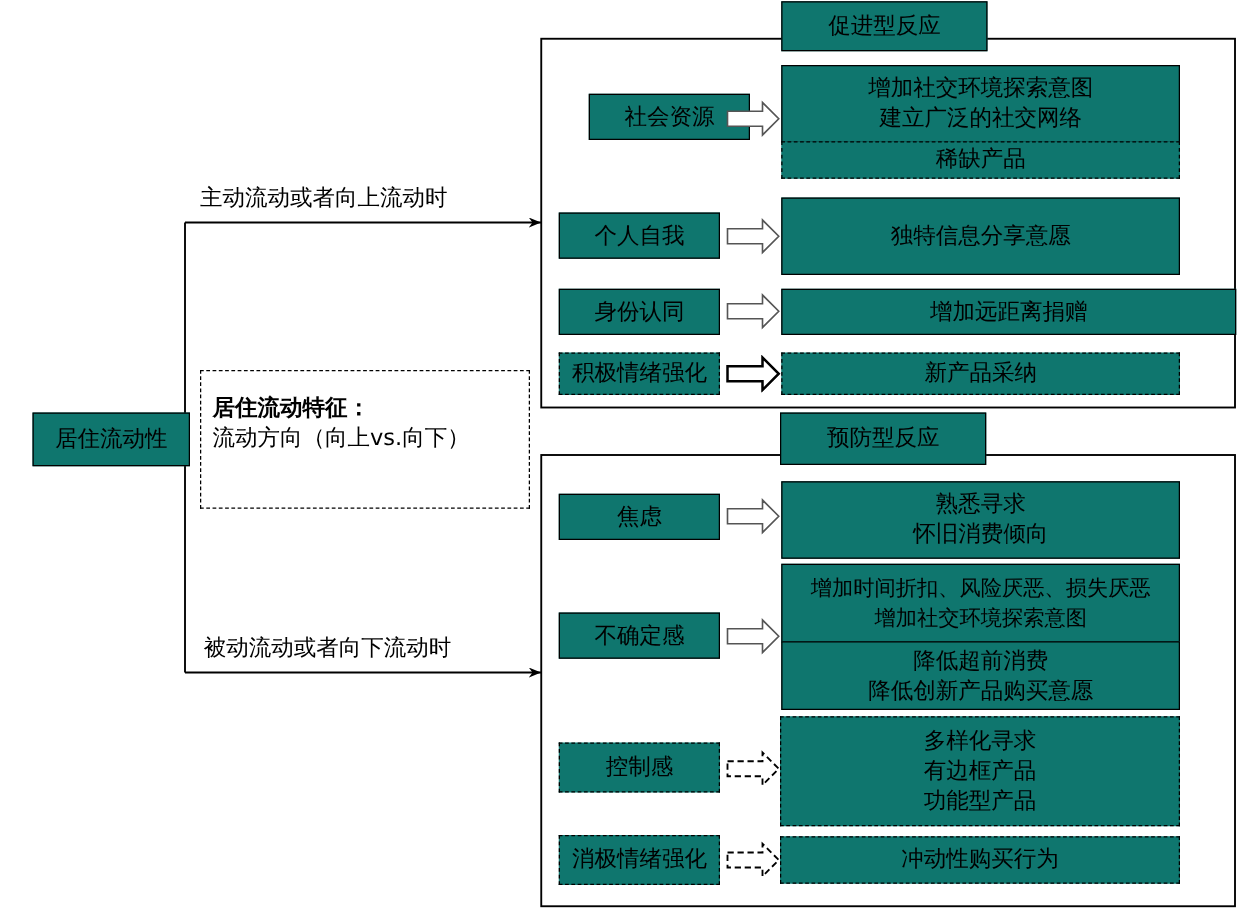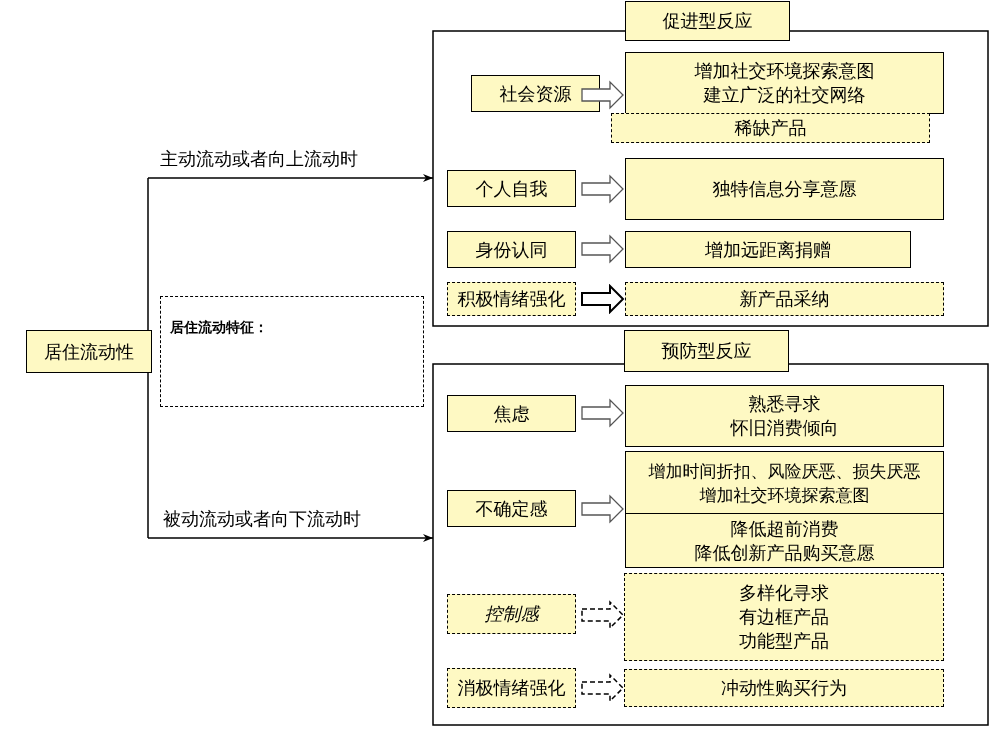--- a/index.html
+++ b/index.html
@@ -1,24 +1,24 @@
 <!DOCTYPE html>
 <html><head>
 <meta charset="utf-8">
 <style>
   html, body { margin:0; padding:0; background:#ffffff; }
   body { width:1000px; height:730px; position:relative; overflow:hidden;
          font-family: "DejaVu Sans", "Liberation Sans", sans-serif; color:#000; }
-  .box { position:absolute; box-sizing:border-box; border:1.5px solid #000; background:#fef9c3;
+  .box { position:absolute; box-sizing:border-box; border:1.5px solid #000; background:#0f766e;
          display:flex; flex-direction:column; align-items:center; justify-content:center;
          text-align:right; font-size:18px; line-height:24px; }
   .dashed { border-style:dashed; }
   .lbl { position:absolute; font-size:18px; line-height:22px; white-space:nowrap; }
   .feat { position:absolute; box-sizing:border-box; border:1.5px dashed #000;
-          font-size:14px; line-height:24px; padding:18px 0 0 9px; white-space:nowrap; }
+          font-size:18px; line-height:24px; padding:18px 0 0 9px; white-space:nowrap; }
   .feat .t { font-weight:bold; }
   svg.lines { position:absolute; left:0; top:0; }
   .arrow { position:absolute; width:46px; height:30px; }
 </style>
 </head>
 <body>
 
 <svg class="lines" width="1000" height="730">
   <defs>
     <marker id="ah" markerWidth="10" markerHeight="8" refX="10" refY="4" orient="auto" markerUnits="userSpaceOnUse">
@@ -36,48 +36,49 @@
 
 <div class="box" style="left:2px;top:330px;width:126px;height:43px;margin-left:24px;">
   <span>居住流动性</span>
 </div>
 
 <div class="lbl" style="left:160px;top:148px;">主动流动或者向上流动时</div>
 <div class="lbl" style="left:163px;top:508px;">被动流动或者向下流动时</div>
 
 <div class="feat" style="left:160px;top:296px;width:264px;height:111px;">
   <div class="t">居住流动特征：</div>
+  <div>流动方向（向上vs.向下）</div>
 </div>
 
 <div class="box" style="left:625px;top:1px;width:165px;height:40px;">
   <span>促进型反应</span>
 </div>
 
 <div class="box" style="left:447px;top:75px;width:129px;height:37px;margin-left:24px;">
   <span>社会资源</span>
 </div>
 <div class="box" style="left:625px;top:52px;width:319px;height:62px;">
   <span>增加社交环境探索意图</span>
   <span>建立广泛的社交网络</span>
 </div>
-<div class="box dashed" style="left:611px;top:113px;width:319px;height:30px;">
+<div class="box dashed" style="left:625px;top:113px;width:319px;height:30px;">
   <span>稀缺产品</span>
 </div>
 
 <div class="box" style="left:447px;top:170px;width:129px;height:37px;">
   <span>个人自我</span>
 </div>
 <div class="box" style="left:625px;top:158px;width:319px;height:62px;">
   <span>独特信息分享意愿</span>
 </div>
 
 <div class="box" style="left:447px;top:231px;width:129px;height:37px;">
   <span>身份认同</span>
 </div>
-<div class="box" style="left:625px;top:231px;width:286px;height:37px;">
+<div class="box" style="left:625px;top:231px;width:364px;height:37px;">
   <span>增加远距离捐赠</span>
 </div>
 
 <div class="box dashed" style="left:447px;top:282px;width:129px;height:34px;">
   <span>积极情绪强化</span>
 </div>
 <div class="box dashed" style="left:625px;top:282px;width:319px;height:34px;">
   <span>新产品采纳</span>
 </div>
 
@@ -98,21 +99,21 @@
 </div>
 <div class="box" style="left:625px;top:451px;width:319px;height:63px;font-size:17px;">
   <span>增加时间折扣、风险厌恶、损失厌恶</span>
   <span>增加社交环境探索意图</span>
 </div>
 <div class="box" style="left:625px;top:513px;width:319px;height:55px;">
   <span>降低超前消费</span>
   <span>降低创新产品购买意愿</span>
 </div>
 
-<div class="box dashed" style="left:447px;top:594px;width:129px;height:40px;font-style:italic;">
+<div class="box dashed" style="left:447px;top:594px;width:129px;height:40px;">
   <span>控制感</span>
 </div>
 <div class="box dashed" style="left:624px;top:573px;width:320px;height:88px;">
   <span>多样化寻求</span>
   <span>有边框产品</span>
   <span>功能型产品</span>
 </div>
 
 <div class="box dashed" style="left:447px;top:668px;width:129px;height:40px;">
   <span>消极情绪强化</span>

